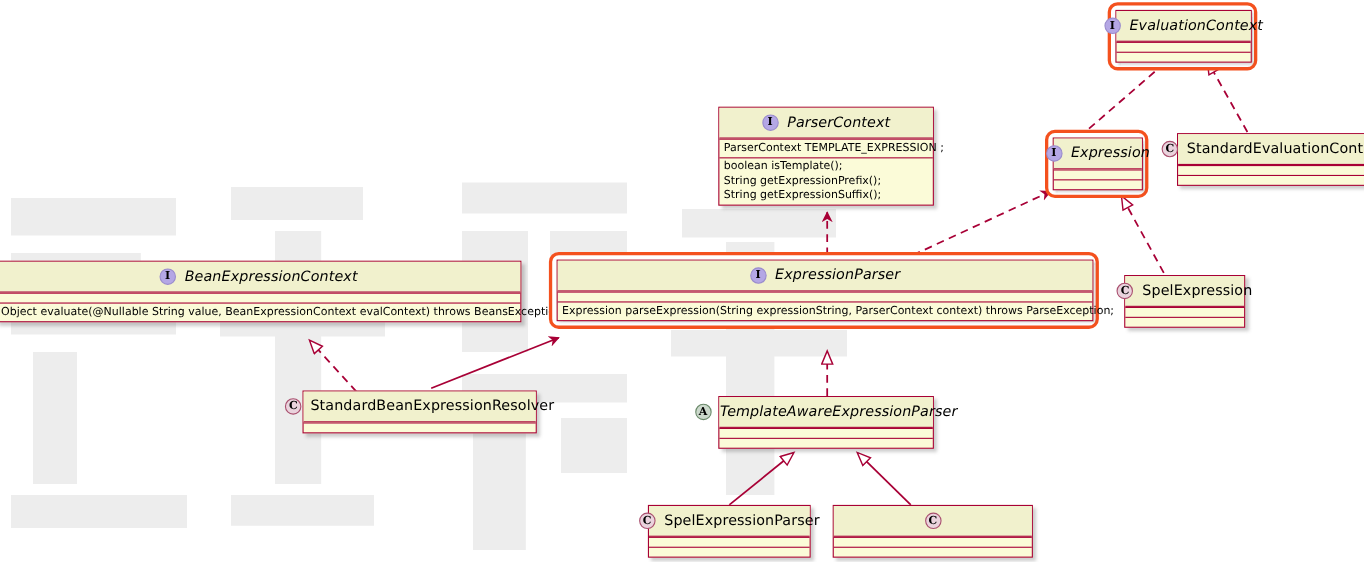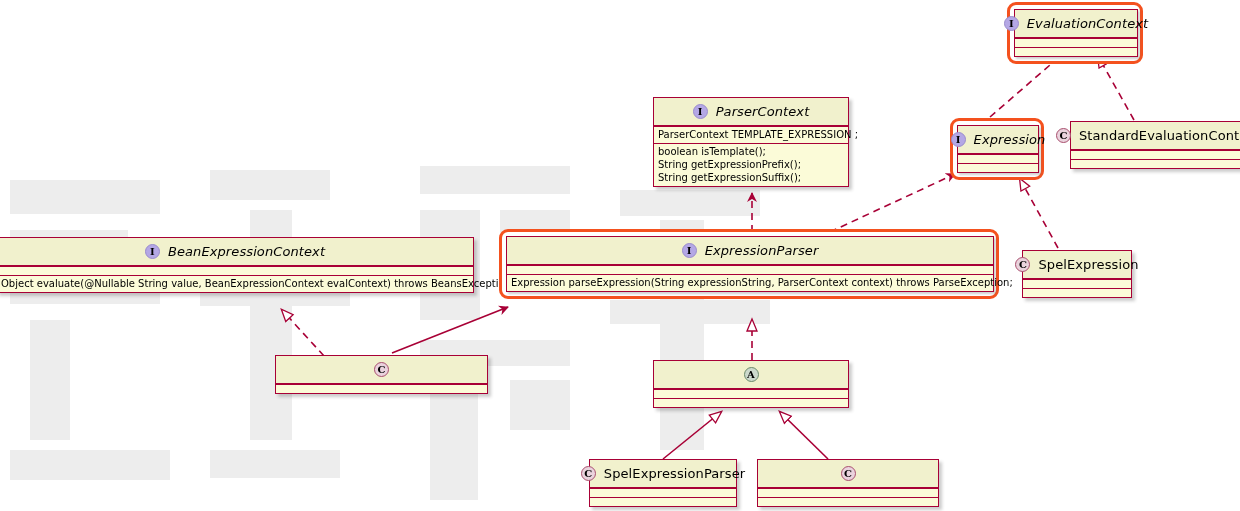--- a/index.html
+++ b/index.html
@@ -255,27 +255,29 @@
       <span class="badge C">C</span>
       <span class="tname">SpelExpression</span>
     </div>
     <div class="compart empty"></div>
     <div class="compart empty"></div>
   </div>
 
   <div class="node cls" style="left:275px; top:355px; width:213px;">
     <div class="title">
       <span class="badge C">C</span>
+      <span class="tname">StandardBeanExpressionResolver</span>
     </div>
     <div class="compart empty"></div>
   </div>
 
   <div class="node abs" style="left:653px; top:360px; width:196px;">
     <div class="title">
       <span class="badge A">A</span>
+      <span class="tname">TemplateAwareExpressionParser</span>
     </div>
     <div class="compart empty"></div>
     <div class="compart empty"></div>
   </div>
 
   <div class="node cls" style="left:589px; top:459px; width:148px;">
     <div class="title">
       <span class="badge C">C</span>
       <span class="tname">SpelExpressionParser</span>
     </div>

